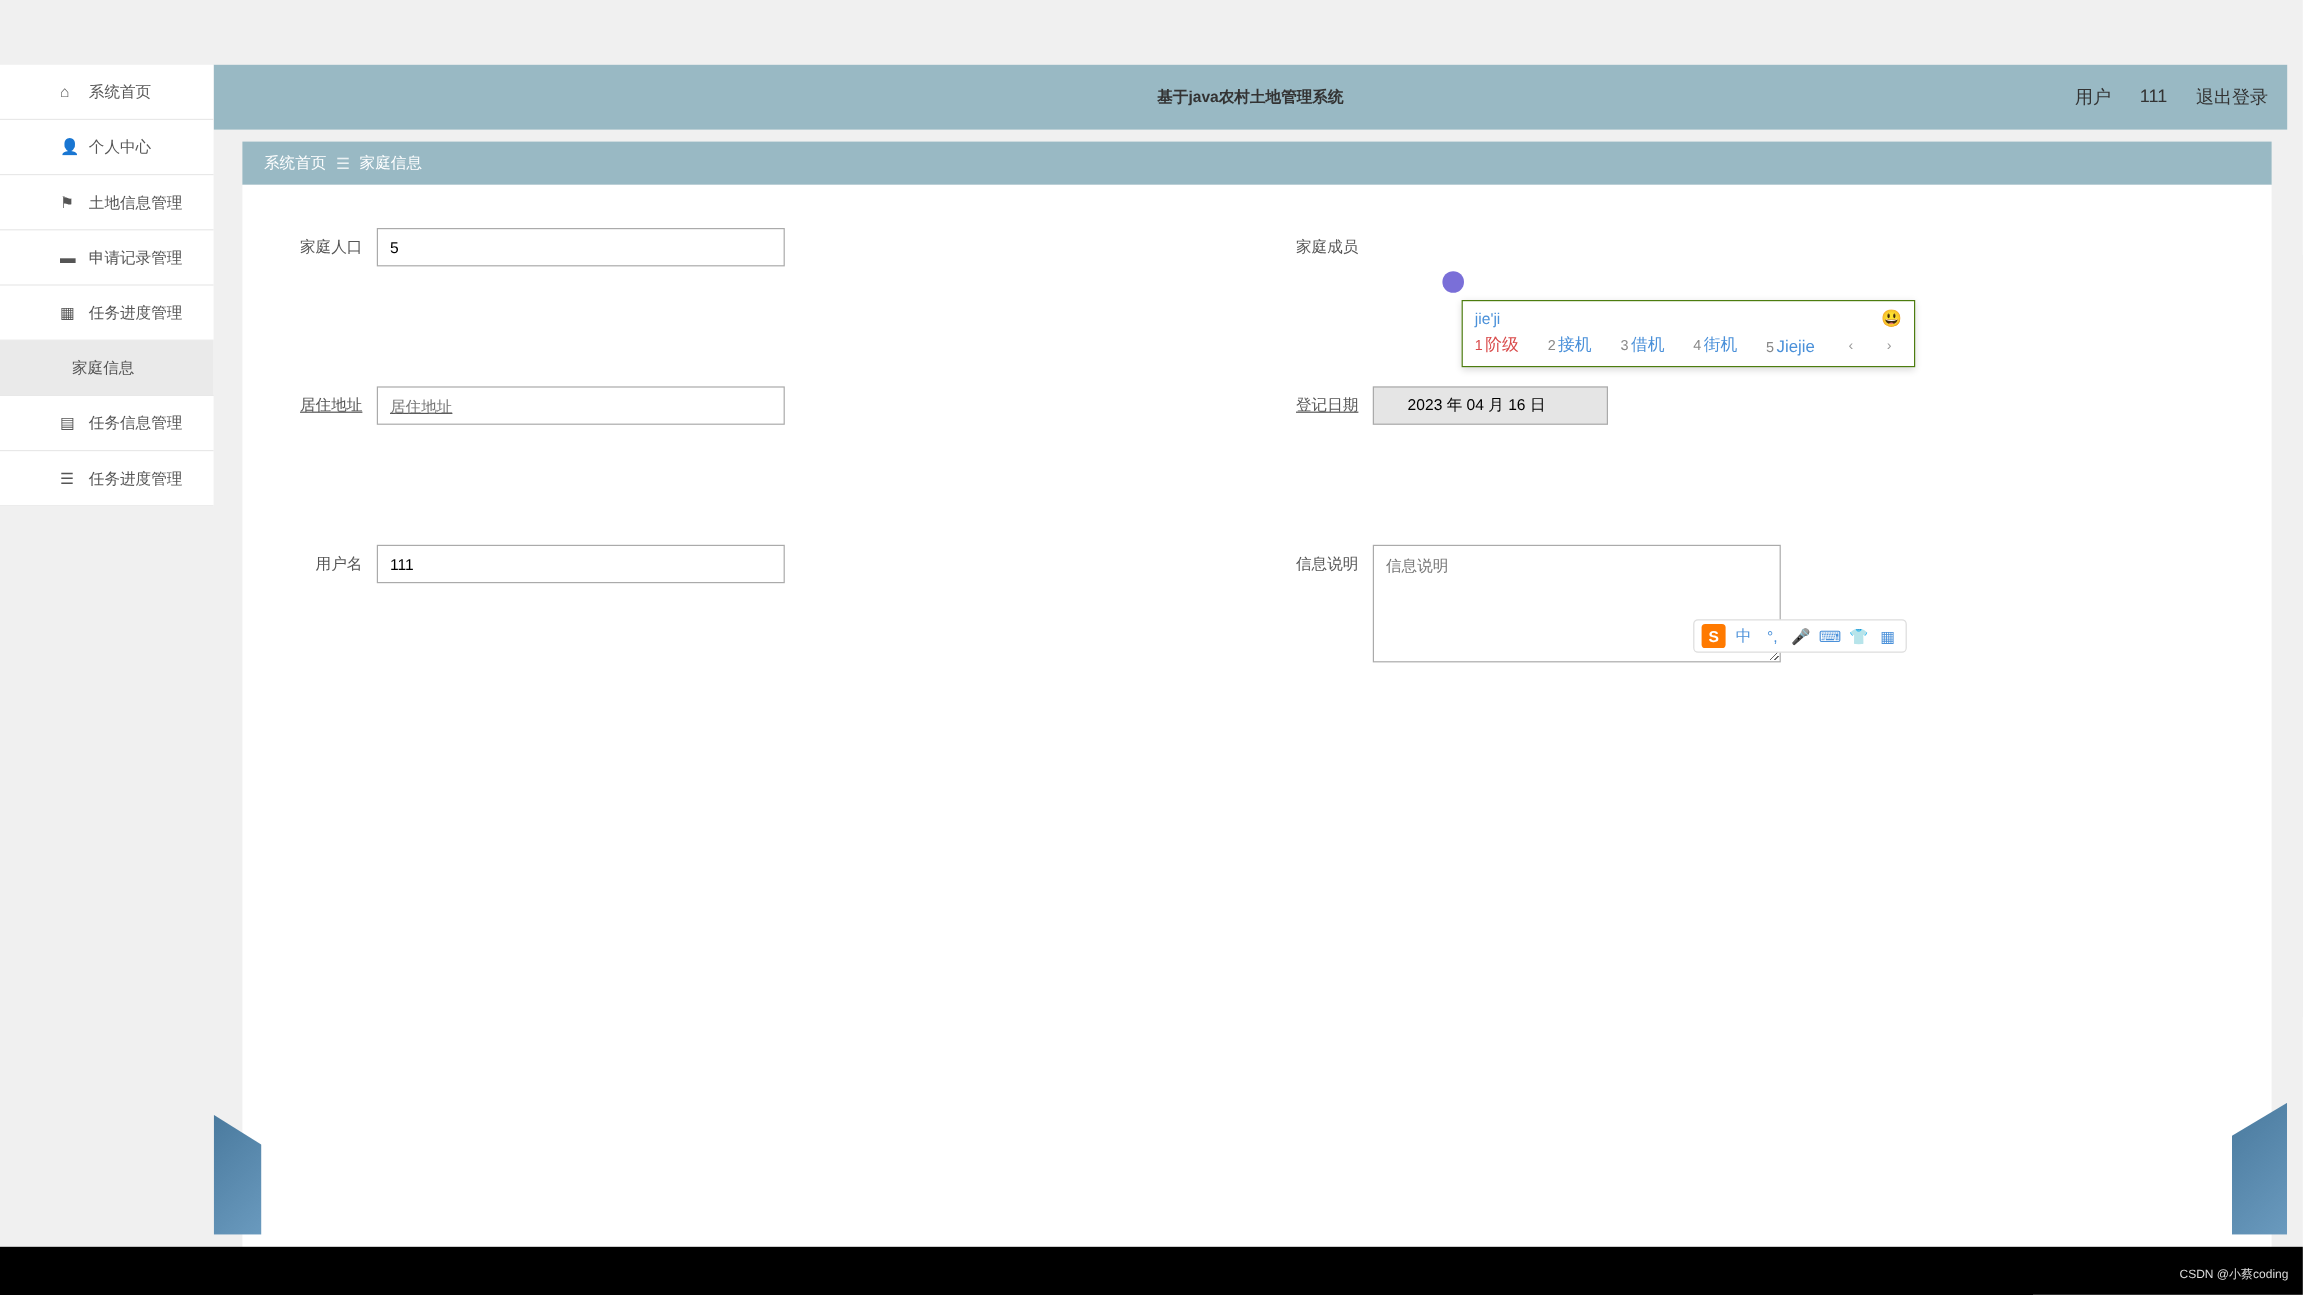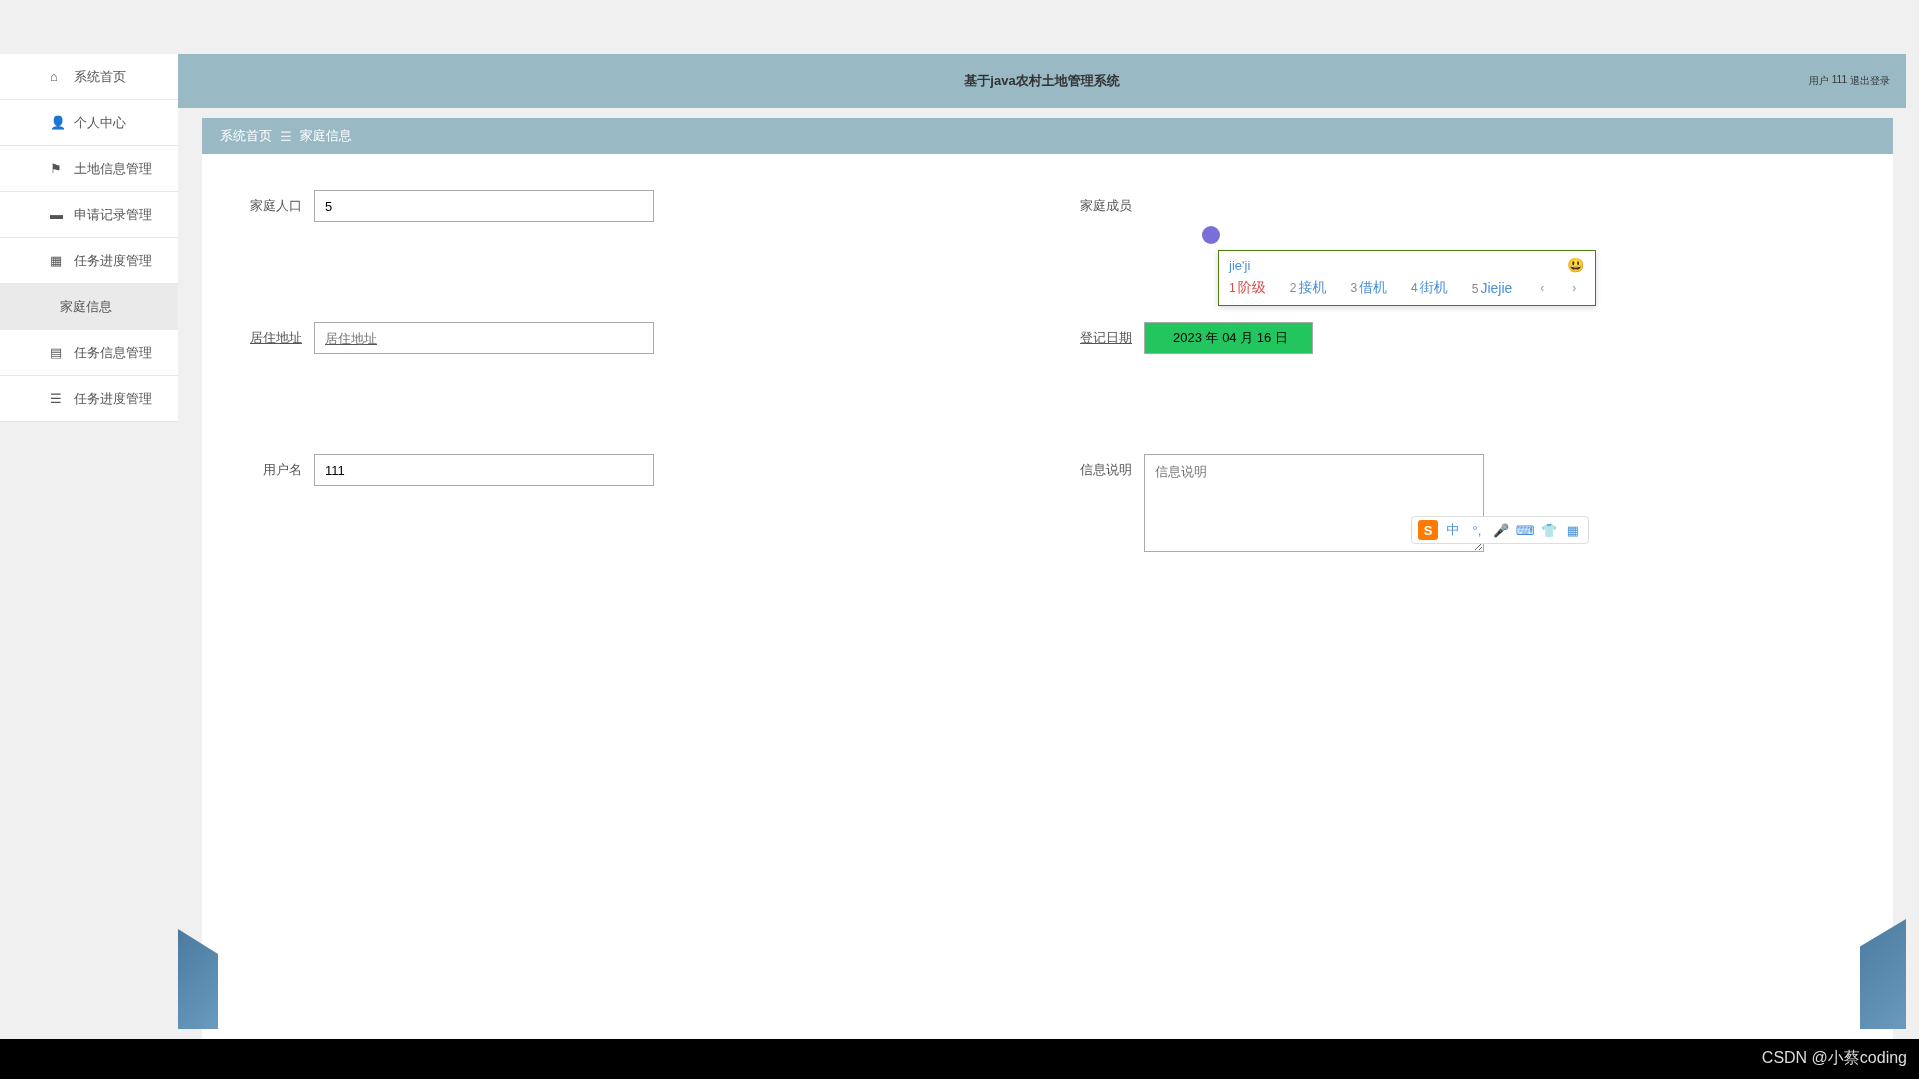--- a/index.html
+++ b/index.html
@@ -1,21 +1,21 @@
 <!DOCTYPE html>
 <html><head>
   <meta charset="utf-8">
   <style>
     * { margin: 0; padding: 0; box-sizing: border-box; }
     body { font-family: -apple-system, "Microsoft YaHei", sans-serif; background: #f0f0f0; height: 1079px; width: 1919px; overflow: hidden; font-size: 13px; color: #555; }
     
     
     .header { position: absolute; top: 54px; left: 178px; right: 13px; height: 54px; background: #99b9c4; display: flex; align-items: center; justify-content: center; }
     .header-title { font-size: 13px; font-weight: bold; color: #333; }
-    .header-right { position: absolute; right: 16px; display: flex; gap: 3px; color: #333; font-size: 10px; }
+    .header-right { position: absolute; right: 16px; display: flex; gap: 24px; color: #333; font-size: 15px; }
     .header-right span { cursor: pointer; }
     
     
     .sidebar { position: absolute; top: 54px; left: 0; width: 178px; background: #fff; }
     .sidebar-item { height: 46px; display: flex; align-items: center; padding-left: 50px; gap: 10px; border-bottom: 1px solid #e8e8e8; cursor: pointer; font-size: 13px; color: #555; }
     .sidebar-item.active { background: #eaeaea; }
     .sidebar-item .icon { width: 14px; height: 14px; display: inline-flex; align-items: center; }
     .sidebar-item.sub { padding-left: 60px; }
     
     
@@ -26,21 +26,21 @@
     
     .main { position: absolute; top: 154px; left: 202px; right: 26px; bottom: 0; background: #fff; padding: 36px 30px; }
     
     .form-row { display: flex; margin-bottom: 60px; }
     .form-group { display: flex; align-items: flex-start; gap: 12px; }
     .form-group.left { width: 630px; }
     .form-group.right { margin-left: 200px; }
     .form-label { width: 70px; text-align: right; font-size: 13px; color: #555; padding-top: 7px; }
     .form-input { width: 340px; height: 32px; border: 1px solid #aaa; padding: 0 10px; font-size: 13px; outline: none; }
     .form-textarea { width: 340px; height: 98px; border: 1px solid #aaa; padding: 8px 10px; font-size: 13px; outline: none; resize: both; }
-    .form-date { width: 169px; height: 32px; border: 1px solid #aaa; padding: 0 10px 0 28px; font-size: 13px; outline: none; position: relative; background: #22c55e; }
+    .form-date { width: 196px; height: 32px; border: 1px solid #aaa; padding: 0 10px 0 28px; font-size: 13px; outline: none; position: relative; background: #e5e5e5; }
     .date-wrap { position: relative; }
     .date-icon { position: absolute; left: 8px; top: 8px; width: 14px; height: 14px; opacity: 0.4; }
     
     .form-actions { display: flex; gap: 16px; margin-top: 80px; margin-left: 82px; }
     .btn { width: 108px; height: 34px; border: none; border-radius: 17px; background: #a6c1c8; color: #fff; font-size: 13px; cursor: pointer; }
     
     
     .ime-marker { position: absolute; width: 18px; height: 18px; border-radius: 50%; background: #7a6fd8; left: 1202px; top: 226px; }
     .ime-popup { position: absolute; left: 1218px; top: 250px; width: 378px; background: #fff; border: 1px solid #4d7c0f; box-shadow: 0 2px 6px rgba(0,0,0,0.15); }
     .ime-top { padding: 6px 10px 2px 10px; display: flex; justify-content: space-between; align-items: center; }
@@ -59,21 +59,21 @@
     .ime-toolbar .t-btn { width: 18px; height: 18px; display: flex; align-items: center; justify-content: center; color: #4a90d9; font-size: 13px; }
     
     
     .clear-icon { position: absolute; right: -35px; top: 8px; color: #bbb; font-size: 14px; cursor: pointer; }
     .input-wrap { position: relative; }
     
     
     .deco-left { position: absolute; left: 178px; bottom: 50px; width: 40px; height: 100px; background: linear-gradient(135deg,#4a7a9e,#6a9abe); clip-path: polygon(0 0, 100% 25%, 100% 100%, 0 100%); }
     .deco-right { position: absolute; right: 13px; bottom: 50px; width: 46px; height: 110px; background: linear-gradient(135deg,#4a7a9e,#6a9abe); clip-path: polygon(0 25%, 100% 0, 100% 100%, 0 100%); }
     .black-bar { position: absolute; left:0; right:0; bottom:0; height: 40px; background:#000; }
-    .wm-text { position: absolute; right: 12px; bottom: 10px; color: #ddd; font-size: 16px; }
+    .wm-text { position: absolute; right: 12px; bottom: 10px; color: #ddd; font-size: 10px; }
   </style>
 </head>
 <body>
 
 <div class="header">
   <div class="header-title">基于java农村土地管理系统</div>
   <div class="header-right">
     <span>用户</span>
     <span>111</span>
     <span>退出登录</span>

